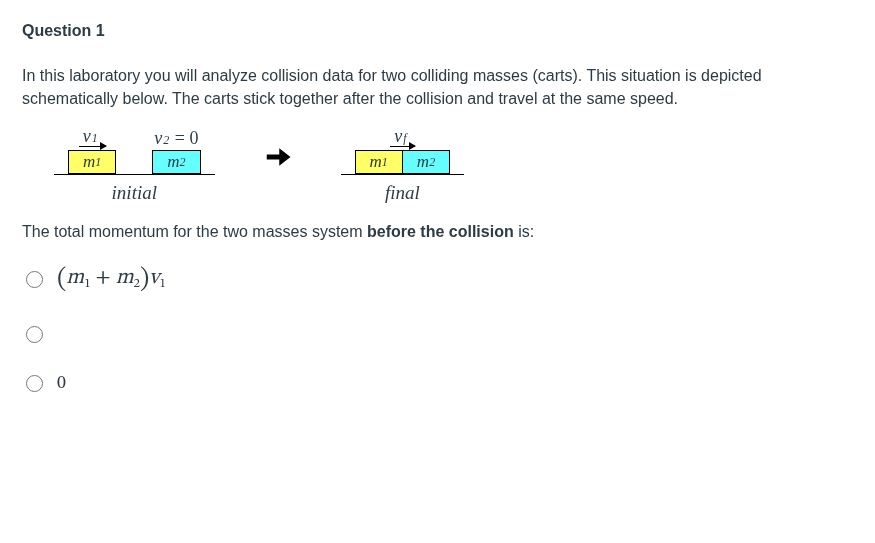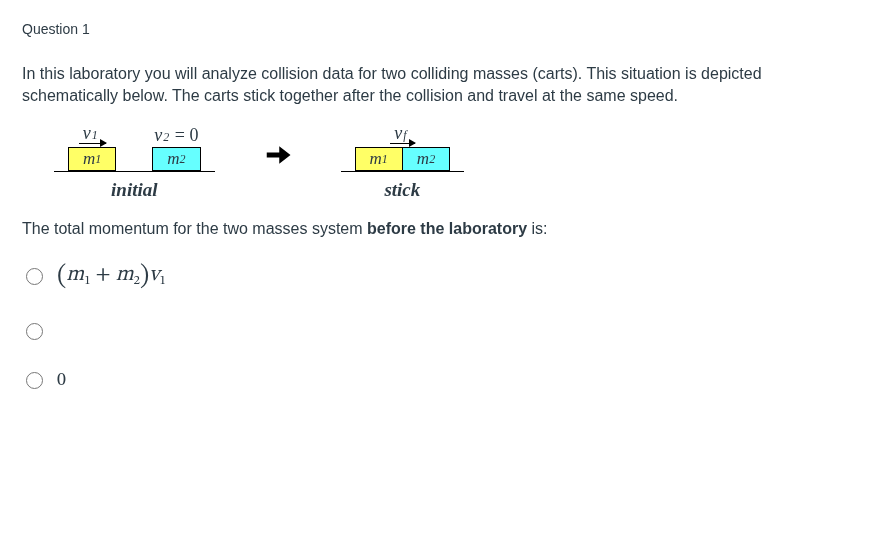--- a/index.html
+++ b/index.html
@@ -6,22 +6,22 @@
     margin: 0;
     padding: 20px 22px;
     font-family: "Helvetica Neue", Helvetica, Arial, "Lato", sans-serif;
     color: #2d3b45;
     width: 875px;
     box-sizing: border-box;
     font-size: 16px;
     line-height: 1.4;
   }
   .q-title {
-    font-weight: 400;
-    font-size: 14px;
+    font-weight: 700;
+    font-size: 16px;
     margin-bottom: 8px;
   }
   .q-text {
     margin-bottom: 14px;
     max-width: 790px;
     margin-top: 23px;
   }
 
   .diagram {
     display: flex;
@@ -83,21 +83,20 @@
     font-size: 17px;
   }
   .cart .sub { font-size: 12px; font-style: italic; }
   .cart.yellow { background: #ffff66; }
   .cart.cyan   { background: #66ffff; }
   .caption {
     font-family: "Times New Roman", serif;
     font-style: italic;
     font-size: 19px;
     margin-top: 5px;
-    font-weight: bold;
   }
   .bigarrow {
     width: 30px; height: 30px;
     align-self: center;
     margin-top: -16px;
   }
   .joined {
     display:flex;
     flex-direction:column;
     align-items:center;
@@ -171,27 +170,27 @@
         <div class="cart yellow" style="border-right:none">
             <i>m</i>
             <span class="sub">1</span>
           </div>
         <div class="cart cyan">
             <i>m</i>
             <span class="sub">2</span>
           </div>
       </div>
     </div>
-    <div class="caption">stick</div>
+    <div class="caption">final</div>
   </div>
 
 </div>
 
 <div class="ask">
-  <span>The total momentum for the two masses system </span><b>before the laboratory</b><span> is:</span>
+  <span>The total momentum for the two masses system </span><b>before the collision</b><span> is:</span>
 </div>
 
 <div class="options">
 
   <label class="option">
     <span class="radio"></span>
     <span class="math"><span class="p">(</span><i>m</i><span class="s">1</span> + <i>m</i><span class="s">2</span><span class="p">)</span><i>v</i><span class="s">1</span></span>
   </label>
 
   <label class="option">

